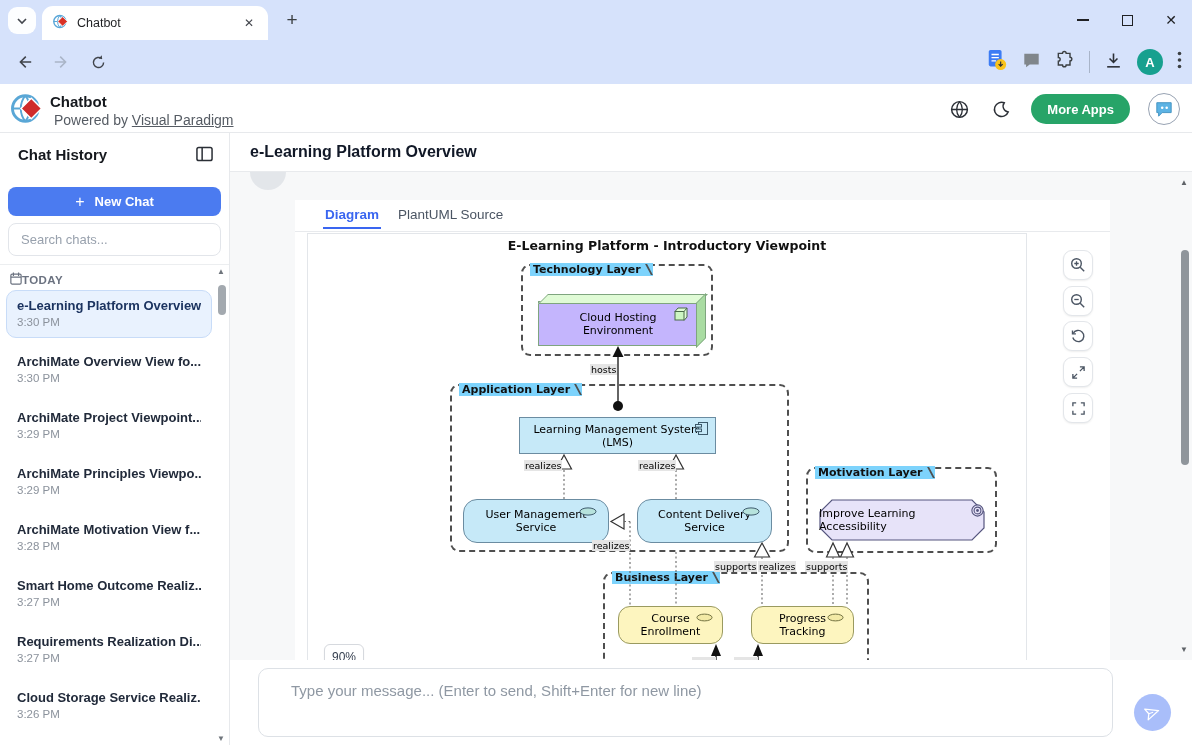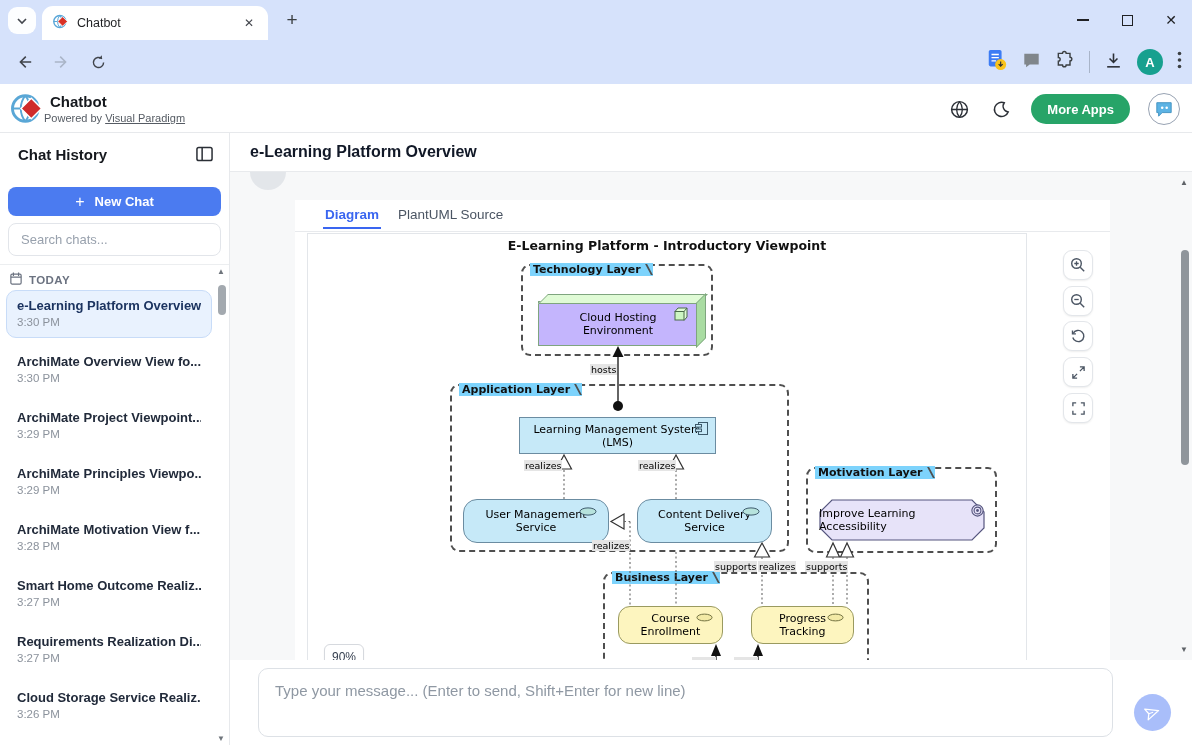--- a/index.html
+++ b/index.html
@@ -24,38 +24,38 @@
   .addressbar { position:absolute; left:120px; top:45px; width:826px; height:34px; background:#fff; border-radius:17px; display:flex; align-items:center; padding:0 12px; }
   .url-text { font-size:13.5px; color:#202124; margin-left:10px; flex:1; }
   .tb-right { position:absolute; right:10px; top:8px; height:28px; display:flex; align-items:center; gap:14px; }
   .sep { width:1px; height:22px; background:#a8b4c9; }
   .avatar { width:26px; height:26px; border-radius:50%; background:#17a08f; color:#fff; font-size:13px; font-weight:700; display:flex; align-items:center; justify-content:center; }
 
   
   .appheader { position:absolute; left:0; top:84px; width:1192px; height:49px; background:#fff; border-bottom:1px solid #e7e9ec; }
   .vp-logo { position:absolute; left:10px; top:7px; }
   .app-title { position:absolute; left:50px; top:9px; font-size:15px; font-weight:700; color:#15181d; }
-  .powered { position:absolute; left:44px; top:28px; font-size:11px; color:#555b63; }
+  .powered { position:absolute; left:54px; top:28px; font-size:14px; color:#555b63; }
   .powered a { color:#555b63; }
   .hdr-right { position:absolute; right:12px; top:9px; display:flex; align-items:center; gap:18px; }
   .hdr-icbtn { width:24px; height:24px; display:flex; align-items:center; justify-content:center; color:#2b2f36; }
   .more-apps { height:30px; padding:0 16px; background:#27a468; color:#fff; font-size:13px; font-weight:700; border:none; border-radius:16px; display:flex; align-items:center; }
   .assist-btn { width:32px; height:32px; border-radius:50%; border:1.5px solid #98a3b3; display:flex; align-items:center; justify-content:center; background:#fff; }
 
   
   .sidebar { position:absolute; left:0; top:133px; width:230px; height:612px; background:#fff; border-right:1px solid #e7e9ec; }
   .sb-header { position:absolute; left:0; top:0; width:100%; height:44px; }
   .sb-title { position:absolute; left:10px; top:13px; font-size:15px; font-weight:700; color:#15181d;margin-left:8px; }
   .sb-collapse { position:absolute; right:16px; top:13px; color:#2b2f36; }
   .new-chat { position:absolute; left:8px; top:54px; width:213px; height:29px; background:#4b7bf0; border:none; border-radius:8px; color:#fff; font-size:13px; font-weight:700; display:flex; align-items:center; justify-content:center; gap:10px; }
   .new-chat .plus { font-size:16px; font-weight:400; }
   .search { position:absolute; left:8px; top:90px; width:213px; height:33px; border:1px solid #e2e5ea; border-radius:8px; font-size:13px; color:#333; padding:0 12px; outline:none; font-family:"Liberation Sans",sans-serif; }
   .search::placeholder { color:#98a1ad; }
   .sb-divider { position:absolute; left:0; top:131px; width:100%; height:1px; background:#eceef0; }
-  .today-row { position:absolute; left:10px; top:138px; display:flex; align-items:center; gap:7px; color:#6b7280; }
+  .today-row { position:absolute; left:10px; top:138px; display:flex; align-items:center; color:#6b7280; }
   .today-label { font-size:11.5px; font-weight:700; letter-spacing:.4px; }
   .chat-list { position:absolute; left:6px; top:157px; width:206px; bottom:0; }
   .chat-item { width:100%; height:48px; border-radius:10px; padding:7px 10px; margin-bottom:8px; border:1px solid transparent; }
   .chat-item.sel { background:#e9f2fe; border-color:#c8dcf8; }
   .ci-title { font-size:13px; font-weight:600; color:#212a3a; white-space:nowrap; overflow:hidden; }
   .chat-item.sel .ci-title { color:#1c3460; }
   .ci-time { font-size:11.5px; color:#8b929c; margin-top:3px; }
   .sb-scroll { position:absolute; right:1px; top:132px; width:12px; bottom:0; }
   .sb-up { position:absolute; top:2px; left:1px; font-size:8px; color:#6f757c; }
   .sb-thumb { position:absolute; top:20px; left:2px; width:8px; height:30px; background:#a3a9af; border-radius:4px; }
@@ -96,21 +96,21 @@
   .oct-wrap { position:absolute; }
   .oct-wrap svg { position:absolute; left:0; top:0; }
   .oct-label { position:absolute; inset:0; display:flex; align-items:center; justify-content:center; font-size:11px; color:#000; }
   .node-icon { position:absolute; z-index:2; }
   .edge-label { position:absolute; font-size:9.5px; color:#000; background:#e5e5e5; padding:0 1px; line-height:11px; }
   .dg-lines { position:absolute; left:0; top:0; pointer-events:none; }
   .zoom-badge { position:absolute; left:16px; top:410px; width:40px; height:25px; background:#fff; border:1px solid #d6d9de; border-radius:6px; display:flex; align-items:center; justify-content:center; font-size:12px; color:#374151; box-shadow:0 1px 2px rgba(0,0,0,.05); font-family:"Liberation Sans",sans-serif; }
 
   
   .input-area { position:absolute; left:0; top:527px; width:962px; height:85px; background:#fff; }
-  .msg-input { position:absolute; left:28px; top:8px; width:855px; height:69px; border:1px solid #dde1e6; border-radius:10px; padding:13px 16px; font-size:15px; font-family:"Liberation Sans",sans-serif; color:#222; resize:none; outline:none; }
+  .msg-input { position:absolute; left:28px; top:8px; width:855px; height:69px; border:1px solid #dde1e6; border-radius:10px; padding:13px 32px; font-size:15px; font-family:"Liberation Sans",sans-serif; color:#222; resize:none; outline:none; }
   .msg-input::placeholder { color:#8f98a3; }
   .send-btn { position:absolute; left:904px; top:34px; width:37px; height:37px; border-radius:50%; background:#a9befa; border:none; display:flex; align-items:center; justify-content:center; }
 </style>
 </head>
 <body>
 
 <div id="app">
 
   <div class="titlebar">
     <div class="tb-chevron">

